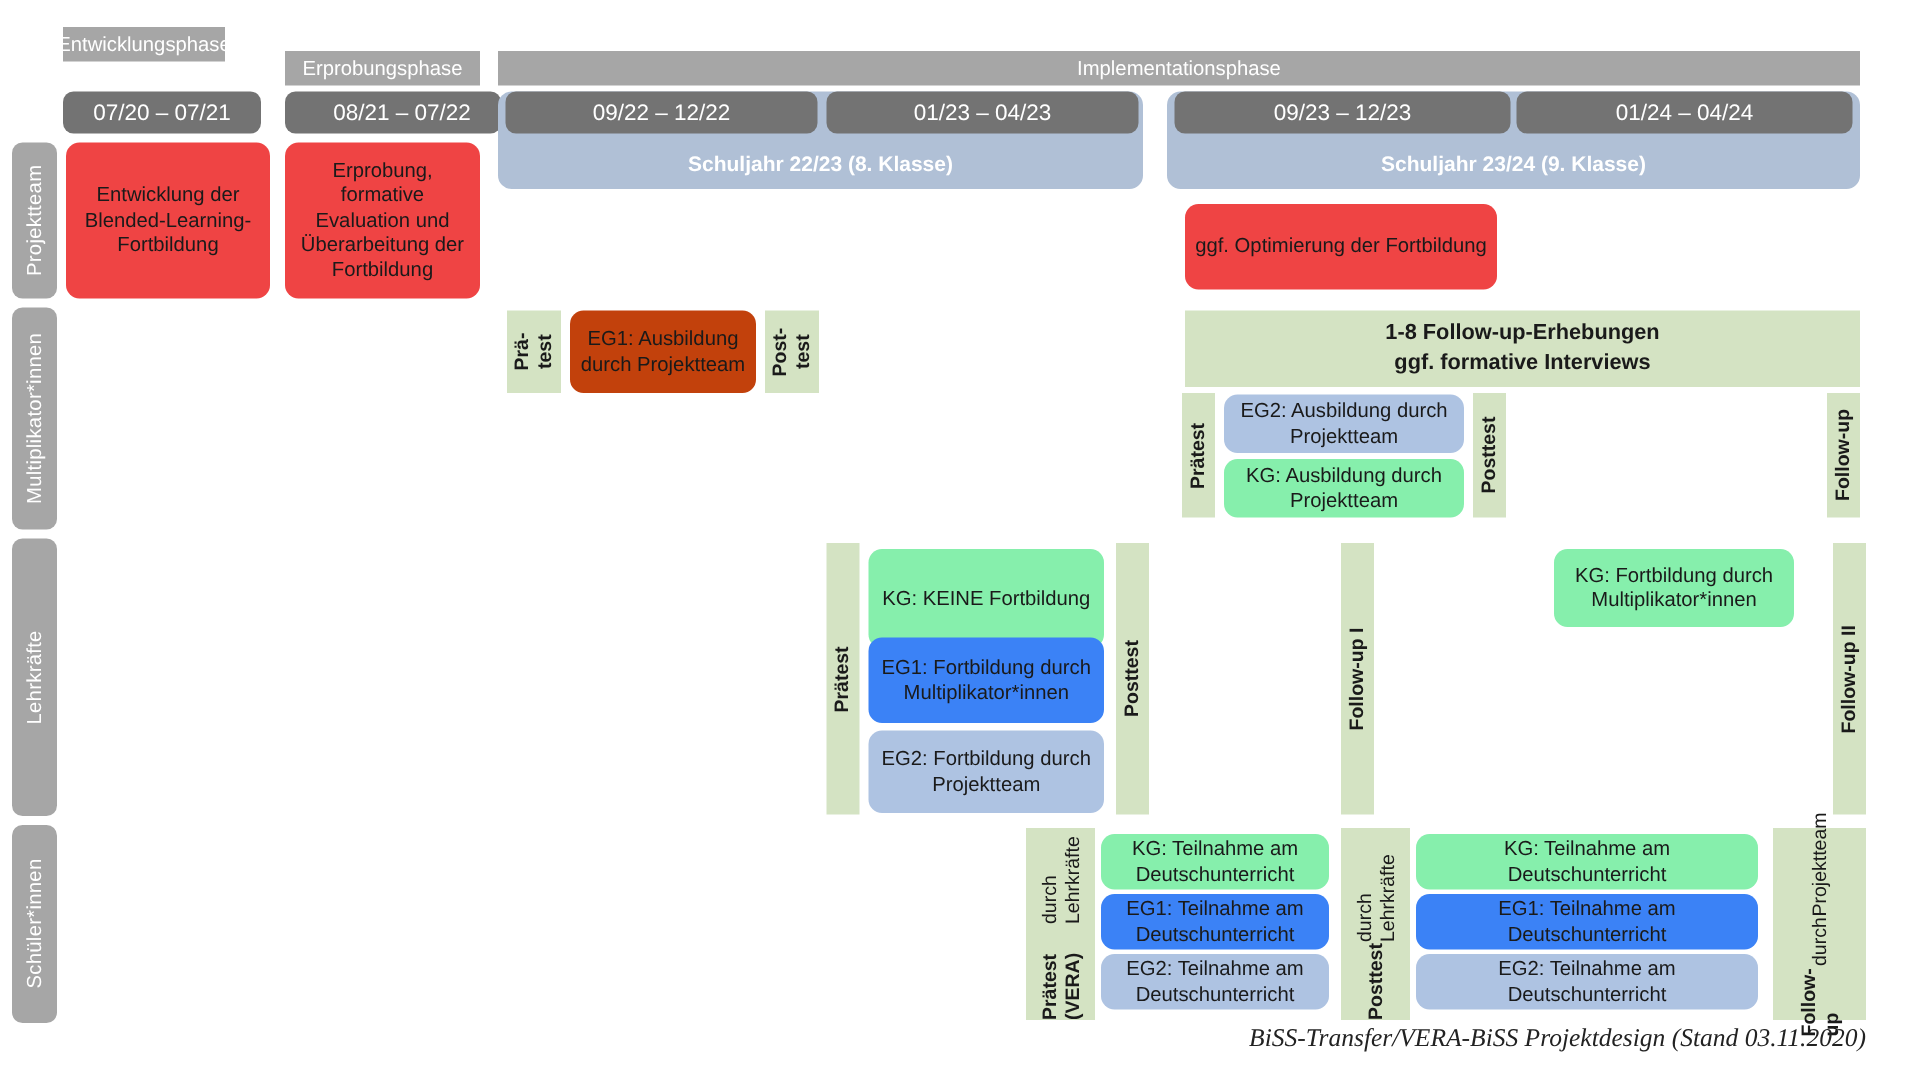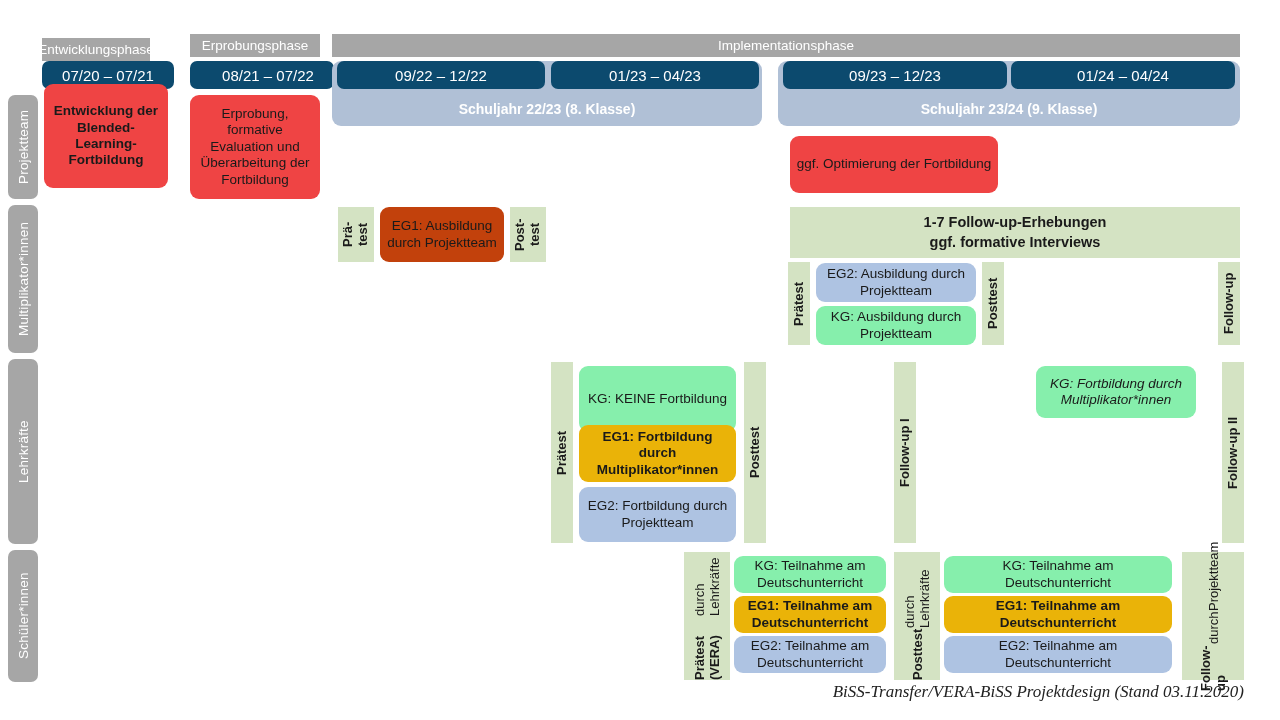--- a/index.html
+++ b/index.html
@@ -31,21 +31,21 @@
   }
 
   
   .phase {
     background: #a6a6a6;
     color: #ffffff;
     font-size: 13.5px;
     display: flex; align-items: center; justify-content: center;
   }
   .period {
-    background: #0c4a6e;
+    background: #737373;
     border-radius: 7px;
     color: #ffffff;
     font-size: 15px;
     display: flex; align-items: center; justify-content: center;
   }
   .schoolyear {
     background: #b0c0d6;
     border-radius: 9px;
     color: #ffffff;
     font-size: 14px;
@@ -58,21 +58,21 @@
   .box {
     border-radius: 9px;
     font-size: 13.5px;
     line-height: 1.22;
     display: flex; align-items: center; justify-content: center;
     text-align: center;
     padding: 2px 6px;
   }
   .box.grey   { background: #ef4444; }
   .box.greyd  { background: #86efac; }
-  .box.blue1  { background: #eab308; font-weight: bold; }   
+  .box.blue1  { background: #3b82f6; }   
   .box.blue2  { background: #aec3e2; }   
   .box.bluemid{ background: #c2410c; }
 
   
   .green {
     background: #d4e3c3;
     display: flex; align-items: center; justify-content: center;
     font-size: 13px;
   }
   .green.vert {
@@ -107,76 +107,76 @@
     font-size: 17px;
     color: #222;
     text-align: right;
   }
 </style>
 </head>
 <body>
 
 <div class="canvas">
 
-  <div class="abs phase" style="left:42px;  top:38px; width:108px; height:23px;">Entwicklungsphase</div>
+  <div class="abs phase" style="left:42px;  top:18px; width:108px; height:23px;">Entwicklungsphase</div>
   <div class="abs phase" style="left:190px; top:34px; width:130px; height:23px;">Erprobungsphase</div>
   <div class="abs phase" style="left:332px; top:34px; width:908px; height:23px;">Implementationsphase</div>
 
   <div class="abs period" style="left:42px;  top:61px; width:132px; height:28px;">07/20 – 07/21</div>
   <div class="abs period" style="left:190px; top:61px; width:144px; height:28px;padding-left:12px;">08/21 – 07/22</div>
 
   <div class="abs schoolyear" style="left:332px; top:61px; width:430px; height:65px;">Schuljahr 22/23 (8. Klasse)</div>
   <div class="abs period" style="left:337px; top:61px; width:208px; height:28px;">09/22 – 12/22</div>
   <div class="abs period" style="left:551px; top:61px; width:208px; height:28px;">01/23 – 04/23</div>
 
   <div class="abs schoolyear" style="left:778px; top:61px; width:462px; height:65px;">Schuljahr 23/24 (9. Klasse)</div>
   <div class="abs period" style="left:783px; top:61px; width:224px; height:28px;">09/23 – 12/23</div>
   <div class="abs period" style="left:1011px; top:61px; width:224px; height:28px;">01/24 – 04/24</div>
 
   <div class="abs role" style="left:8px; top:95px;  width:30px; height:104px;">Projektteam</div>
   <div class="abs role" style="left:8px; top:205px; width:30px; height:148px;">Multiplikator*innen</div>
   <div class="abs role" style="left:8px; top:359px; width:30px; height:185px;">Lehrkräfte</div>
   <div class="abs role" style="left:8px; top:550px; width:30px; height:132px;">Schüler*innen</div>
 
-  <div class="abs box grey" style="left:44px; top:84px; width:124px; height:104px;font-weight:bold;">Entwicklung der Blended-Learning-Fortbildung</div>
+  <div class="abs box grey" style="left:44px; top:95px; width:136px; height:104px;">Entwicklung der Blended-Learning-Fortbildung</div>
   <div class="abs box grey" style="left:190px; top:95px; width:130px; height:104px;">Erprobung, formative Evaluation und Überarbeitung der Fortbildung</div>
   <div class="abs box grey" style="left:790px; top:136px; width:208px; height:57px;">ggf. Optimierung der Fortbildung</div>
 
   <div class="abs green vert" style="left:338px; top:207px; width:36px; height:55px;">
     <span>
       <span class="stackline">Prä-</span>
       <span class="stackline">test</span>
     </span>
   </div>
   <div class="abs box bluemid" style="left:380px; top:207px; width:124px; height:55px;">EG1: Ausbildung durch Projektteam</div>
   <div class="abs green vert" style="left:510px; top:207px; width:36px; height:55px;">
     <span>
       <span class="stackline">Post-</span>
       <span class="stackline">test</span>
     </span>
   </div>
 
   <div class="abs green band" style="left:790px; top:207px; width:450px; height:51px;">
-    <span>1-7 Follow-up-Erhebungen</span>
+    <span>1-8 Follow-up-Erhebungen</span>
     <span>ggf. formative Interviews</span>
   </div>
 
   <div class="abs green vert" style="left:788px; top:262px; width:22px; height:83px;">Prätest</div>
   <div class="abs box blue2" style="left:816px; top:263px; width:160px; height:39px;">EG2: Ausbildung durch Projektteam</div>
   <div class="abs box greyd" style="left:816px; top:306px; width:160px; height:39px;">KG: Ausbildung durch Projektteam</div>
   <div class="abs green vert" style="left:982px; top:262px; width:22px; height:83px;">Posttest</div>
   <div class="abs green vert" style="left:1218px; top:262px; width:22px; height:83px;">Follow-up</div>
 
   <div class="abs green vert" style="left:551px; top:362px; width:22px; height:181px;">Prätest</div>
   <div class="abs box greyd" style="left:579px; top:366px; width:157px; height:66px;">KG: KEINE Fortbildung</div>
   <div class="abs box blue1" style="left:579px; top:425px; width:157px; height:57px;">EG1: Fortbildung durch Multiplikator*innen</div>
   <div class="abs box blue2" style="left:579px; top:487px; width:157px; height:55px;">EG2: Fortbildung durch Projektteam</div>
   <div class="abs green vert" style="left:744px; top:362px; width:22px; height:181px;">Posttest</div>
   <div class="abs green vert" style="left:894px; top:362px; width:22px; height:181px;">Follow-up I</div>
-  <div class="abs box greyd" style="left:1036px; top:366px; width:160px; height:52px;font-style:italic;">KG: Fortbildung durch Multiplikator*innen</div>
+  <div class="abs box greyd" style="left:1036px; top:366px; width:160px; height:52px;">KG: Fortbildung durch Multiplikator*innen</div>
   <div class="abs green vert" style="left:1222px; top:362px; width:22px; height:181px;">Follow-up II</div>
 
   <div class="abs green twocol" style="left:684px; top:552px; width:46px; height:128px;">
     <span class="main">Prätest (VERA)</span>
     <span class="sub">durch Lehrkräfte</span>
   </div>
   <div class="abs box greyd" style="left:734px; top:556px; width:152px; height:37px;">KG: Teilnahme am Deutschunterricht</div>
   <div class="abs box blue1" style="left:734px; top:596px; width:152px; height:37px;">EG1: Teilnahme am Deutschunterricht</div>
   <div class="abs box blue2" style="left:734px; top:636px; width:152px; height:37px;">EG2: Teilnahme am Deutschunterricht</div>
 

